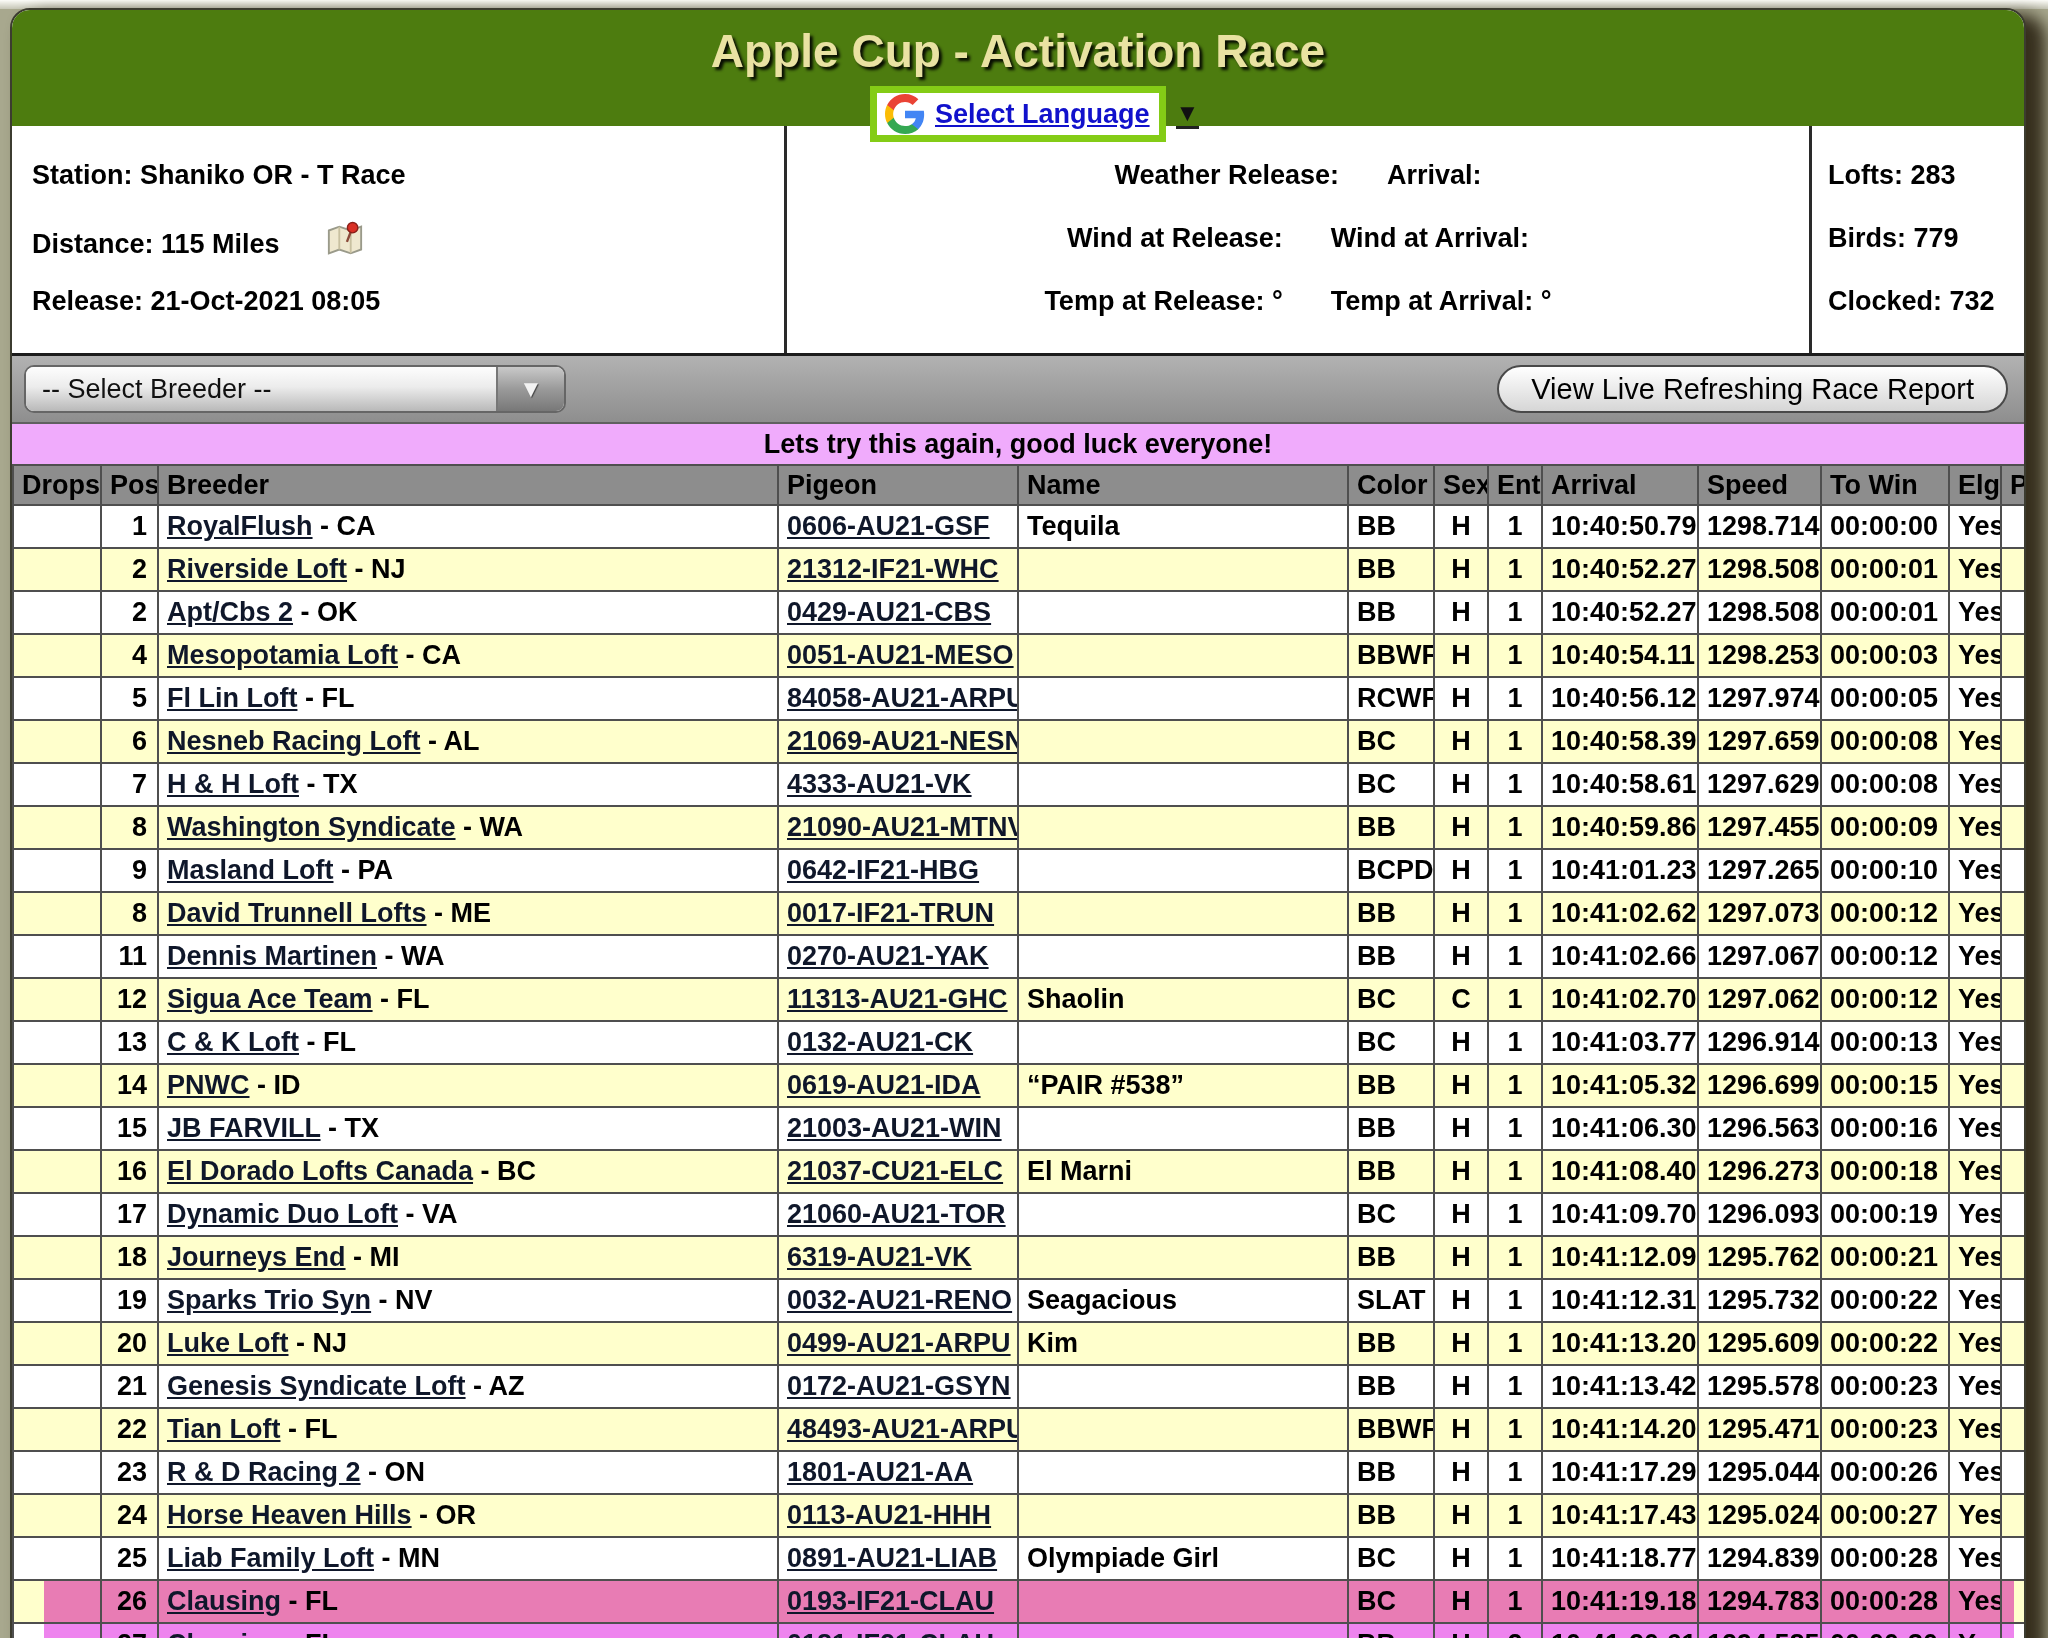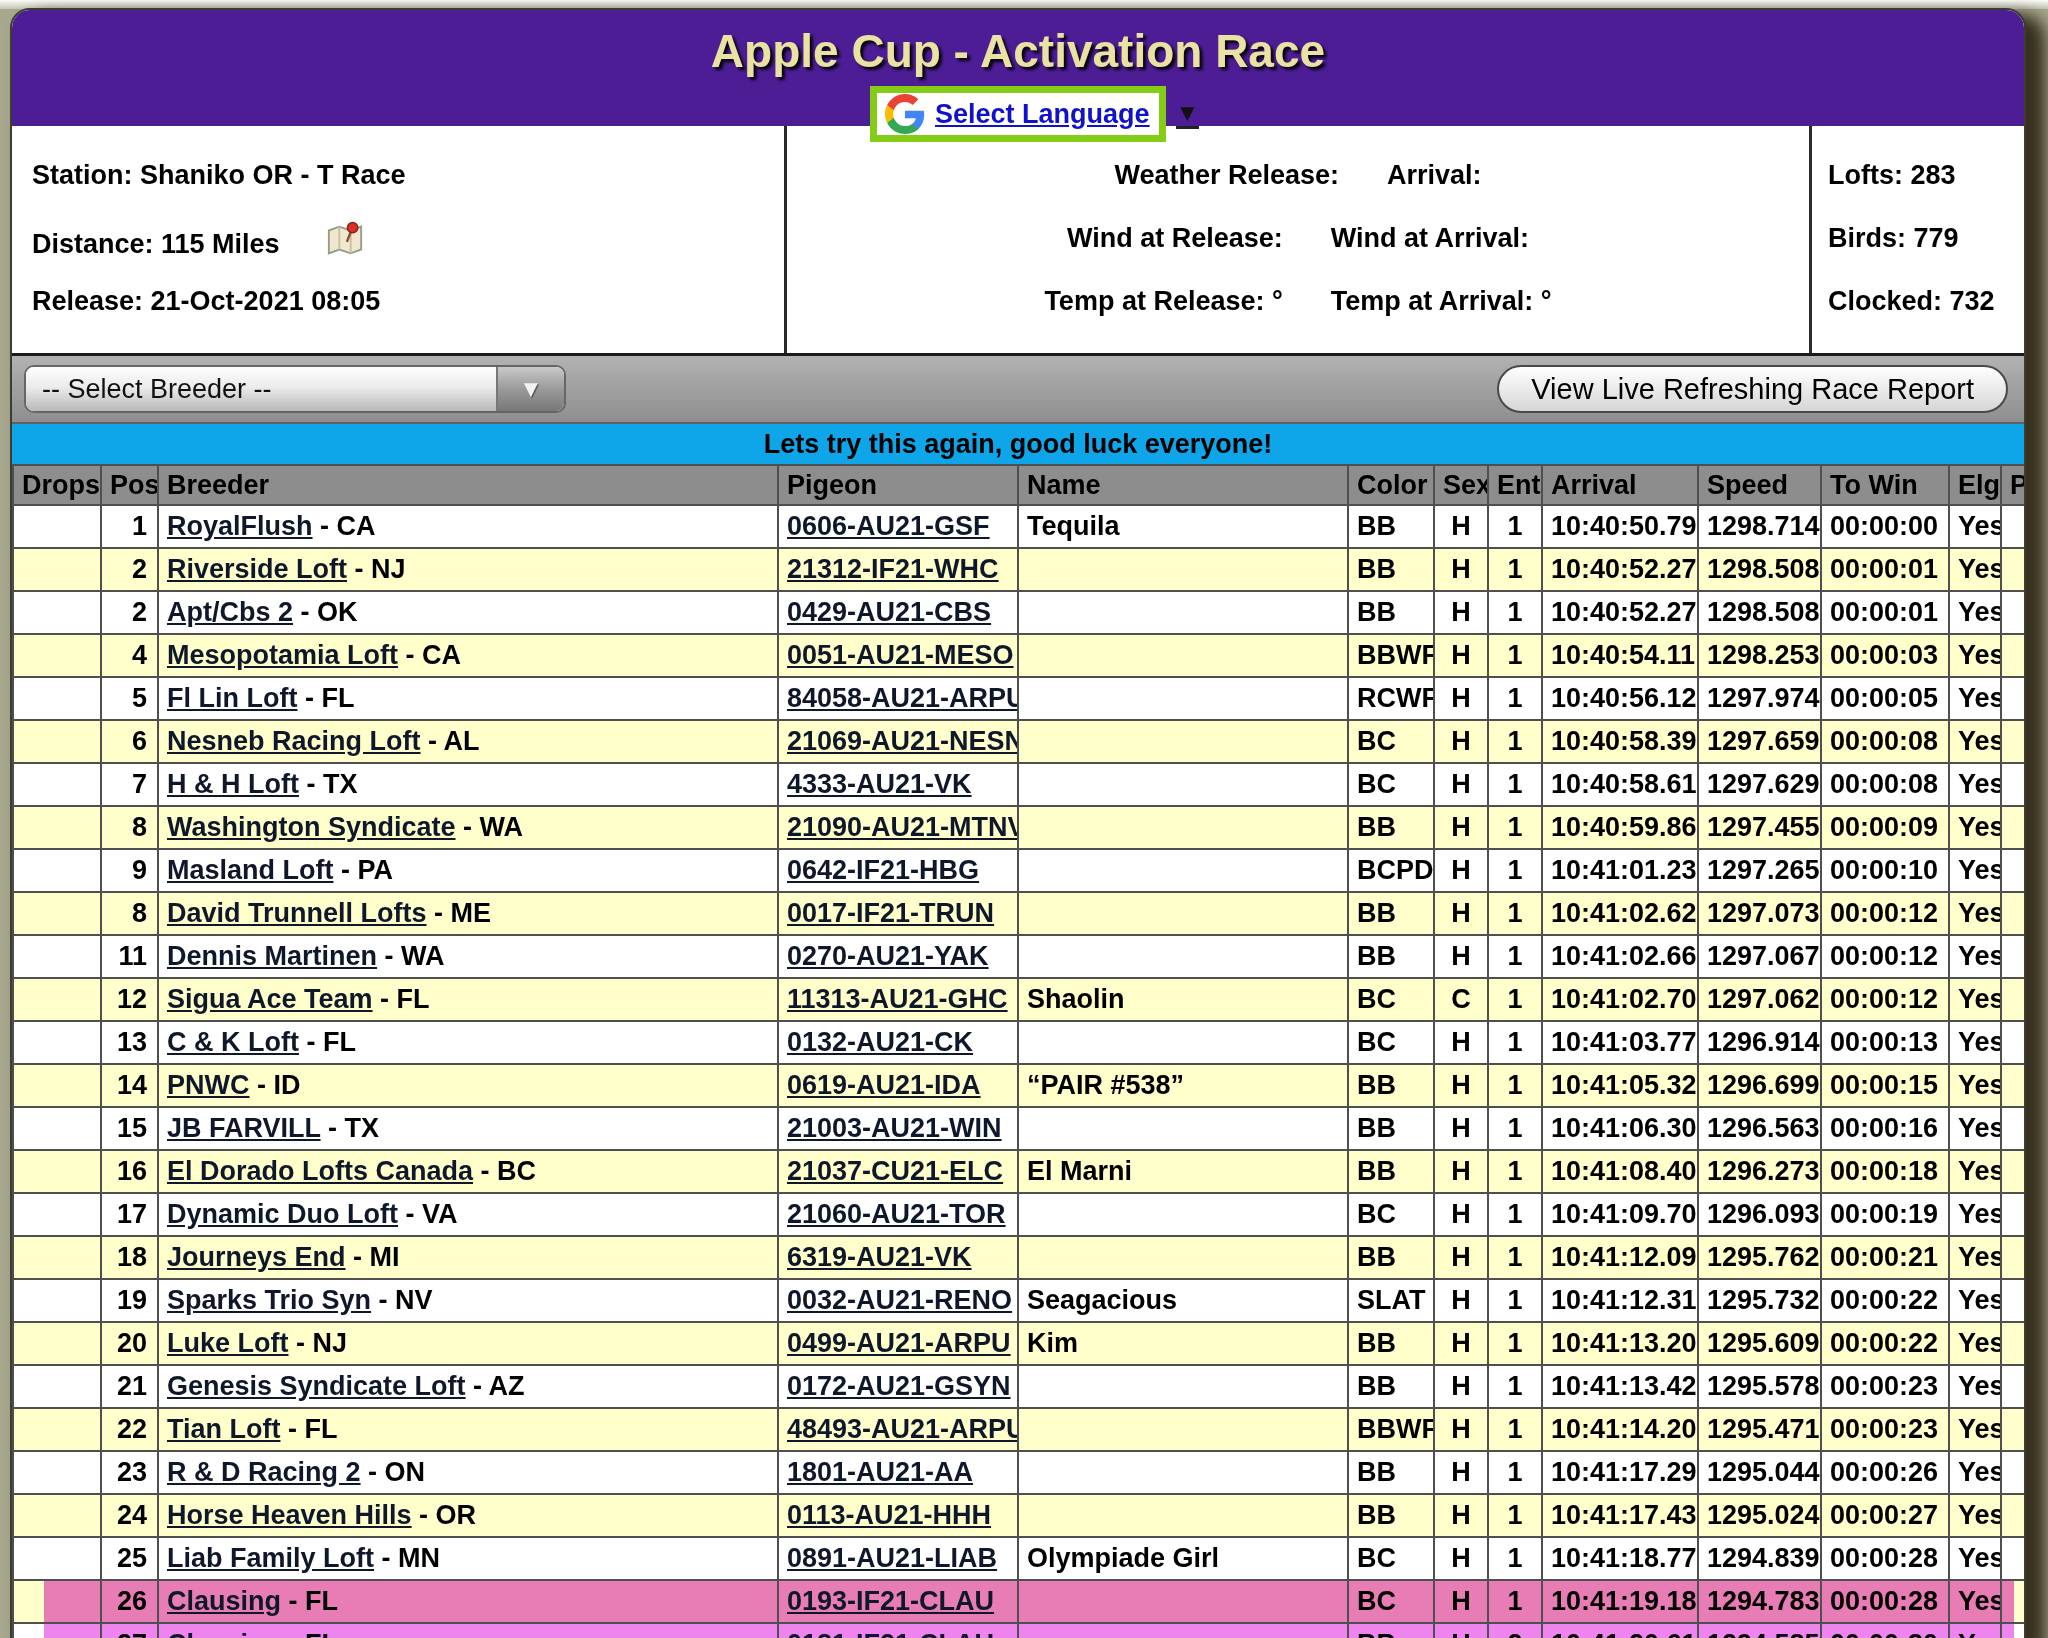--- a/index.html
+++ b/index.html
@@ -10,21 +10,21 @@
   }
   .top-edge{position:absolute;left:0;top:0;width:2048px;height:9px;
     background:linear-gradient(to bottom,#fcfcf8,#c6c6b6);}
   .page{
     position:absolute;left:10px;top:8px;width:2012px;height:1630px;
     background:#fff;overflow:hidden;
     border:2px solid #3c3c30;border-radius:20px 20px 0 0;
     box-shadow:16px 10px 16px 4px rgba(42,34,18,0.9);
   }
   
-  .green-header{height:116px;background:#4c1d95;border-radius:17px 17px 0 0;position:relative;}
+  .green-header{height:116px;background:#4d7c0f;border-radius:17px 17px 0 0;position:relative;}
   .page-title{
     text-align:center;padding-top:14px;font-size:46px;font-weight:bold;
     color:#e9e2a2;text-shadow:3px 3px 3px rgba(0,0,0,0.9);letter-spacing:0px;
   }
   .lang-widget{
     position:absolute;left:50%;transform:translateX(-50%);top:76px;
     width:296px;height:56px;background:#fff;border:7px solid #84cc16;
     display:flex;align-items:center;padding:0 10px 0 8px;box-sizing:border-box;cursor:pointer;
   }
   .lang-label{font-size:27px;font-weight:bold;color:#1111cc;text-decoration:underline;margin-left:10px;white-space:nowrap;}
@@ -63,21 +63,21 @@
     background:linear-gradient(to bottom,#c9c9c9 0%,#9a9a9a 50%,#787878 100%);
     text-shadow:1px 1px 1px #444;
   }
   .report-btn{
     height:48px;border-radius:24px;border:2px solid #494949;
     background:linear-gradient(to bottom,#ffffff,#d6d6d6);
     font-family:"Liberation Sans",sans-serif;font-size:29px;color:#000;
     padding:0 32px;cursor:pointer;
   }
   
-  .message-row{height:40px;background:#0ea5e9;text-align:center;font-size:27px;font-weight:bold;line-height:40px;}
+  .message-row{height:40px;background:#f0abfc;text-align:center;font-size:27px;font-weight:bold;line-height:40px;}
   
   table{border-collapse:separate;border-spacing:0;table-layout:fixed;width:2008px;
     border-top:2px solid #4f4f4f;border-left:2px solid #4f4f4f;}
   col.c-drops{width:88px;}  col.c-pos{width:57px;}   col.c-breeder{width:620px;}
   col.c-pigeon{width:240px;}col.c-name{width:330px;} col.c-color{width:86px;}
   col.c-sex{width:54px;}    col.c-ent{width:54px;}   col.c-arrival{width:156px;}
   col.c-speed{width:123px;} col.c-to_win{width:128px;}col.c-elg{width:52px;}
   col.c-pd{width:24px;}
   th,td{border-right:2px solid #4f4f4f;border-bottom:2px solid #4f4f4f;
     font-size:27px;font-weight:bold;color:#000;overflow:hidden;white-space:nowrap;

